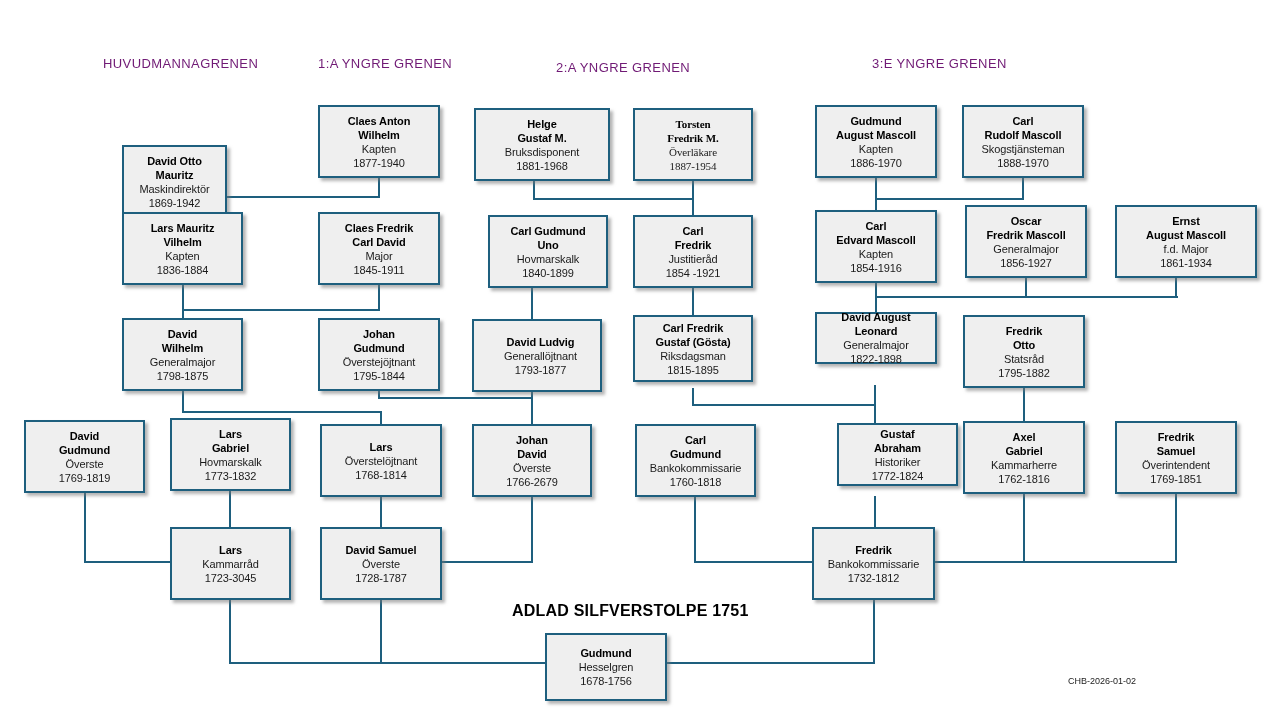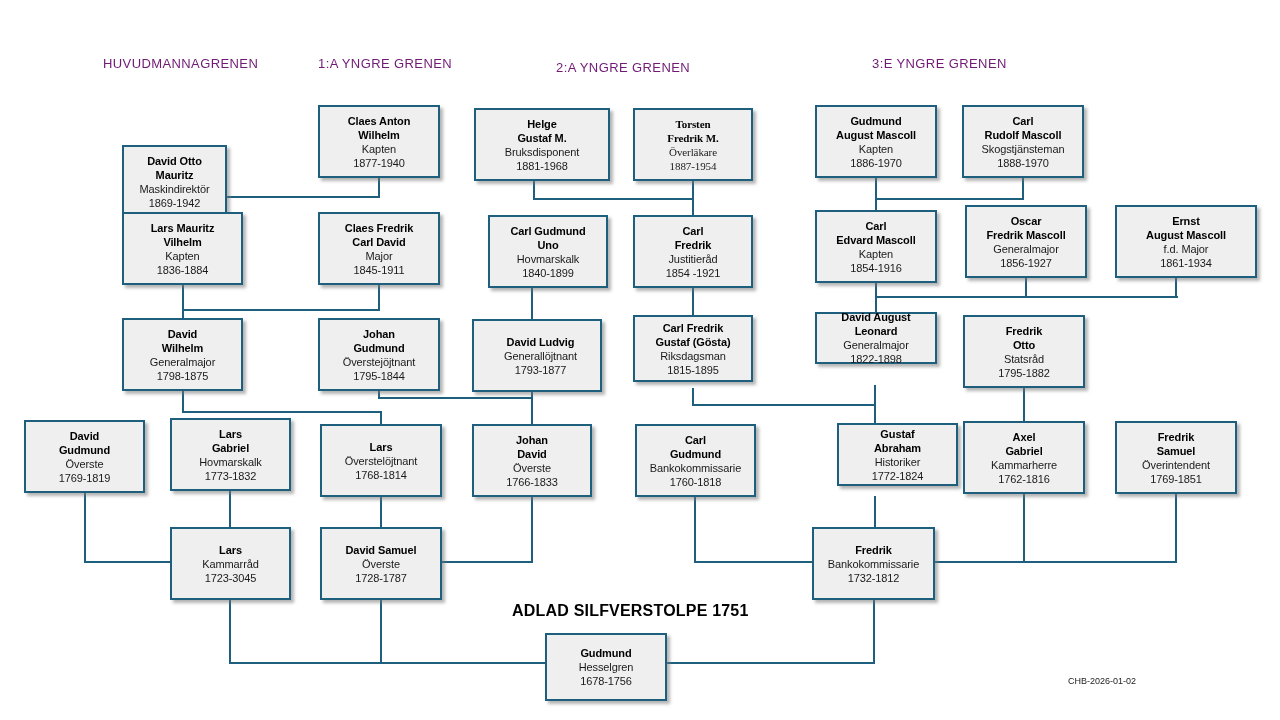--- a/index.html
+++ b/index.html
@@ -194,21 +194,21 @@
       <div class="pyears">1773-1832</div>
     </div>
     <div class="pbox" style="left: 320px; top: 424px; width: 122px; height: 73px;">
       <div class="pname">Lars</div>
       <div class="ptitle">Överstelöjtnant</div>
       <div class="pyears">1768-1814</div>
     </div>
     <div class="pbox" style="left: 472px; top: 424px; width: 120px; height: 73px;">
       <div class="pname">Johan<br>David</div>
       <div class="ptitle">Överste</div>
-      <div class="pyears">1766-1833</div>
+      <div class="pyears">1766-2679</div>
     </div>
     <div class="pbox" style="left: 635px; top: 424px; width: 121px; height: 73px;">
       <div class="pname">Carl<br>Gudmund</div>
       <div class="ptitle">Bankokommissarie</div>
       <div class="pyears">1760-1818</div>
     </div>
     <div class="pbox" style="left: 815px; top: 423px; width: 121px; height: 63px; margin-left: 22px;">
       <div class="pname">Gustaf<br>Abraham</div>
       <div class="ptitle">Historiker</div>
       <div class="pyears">1772-1824</div>

